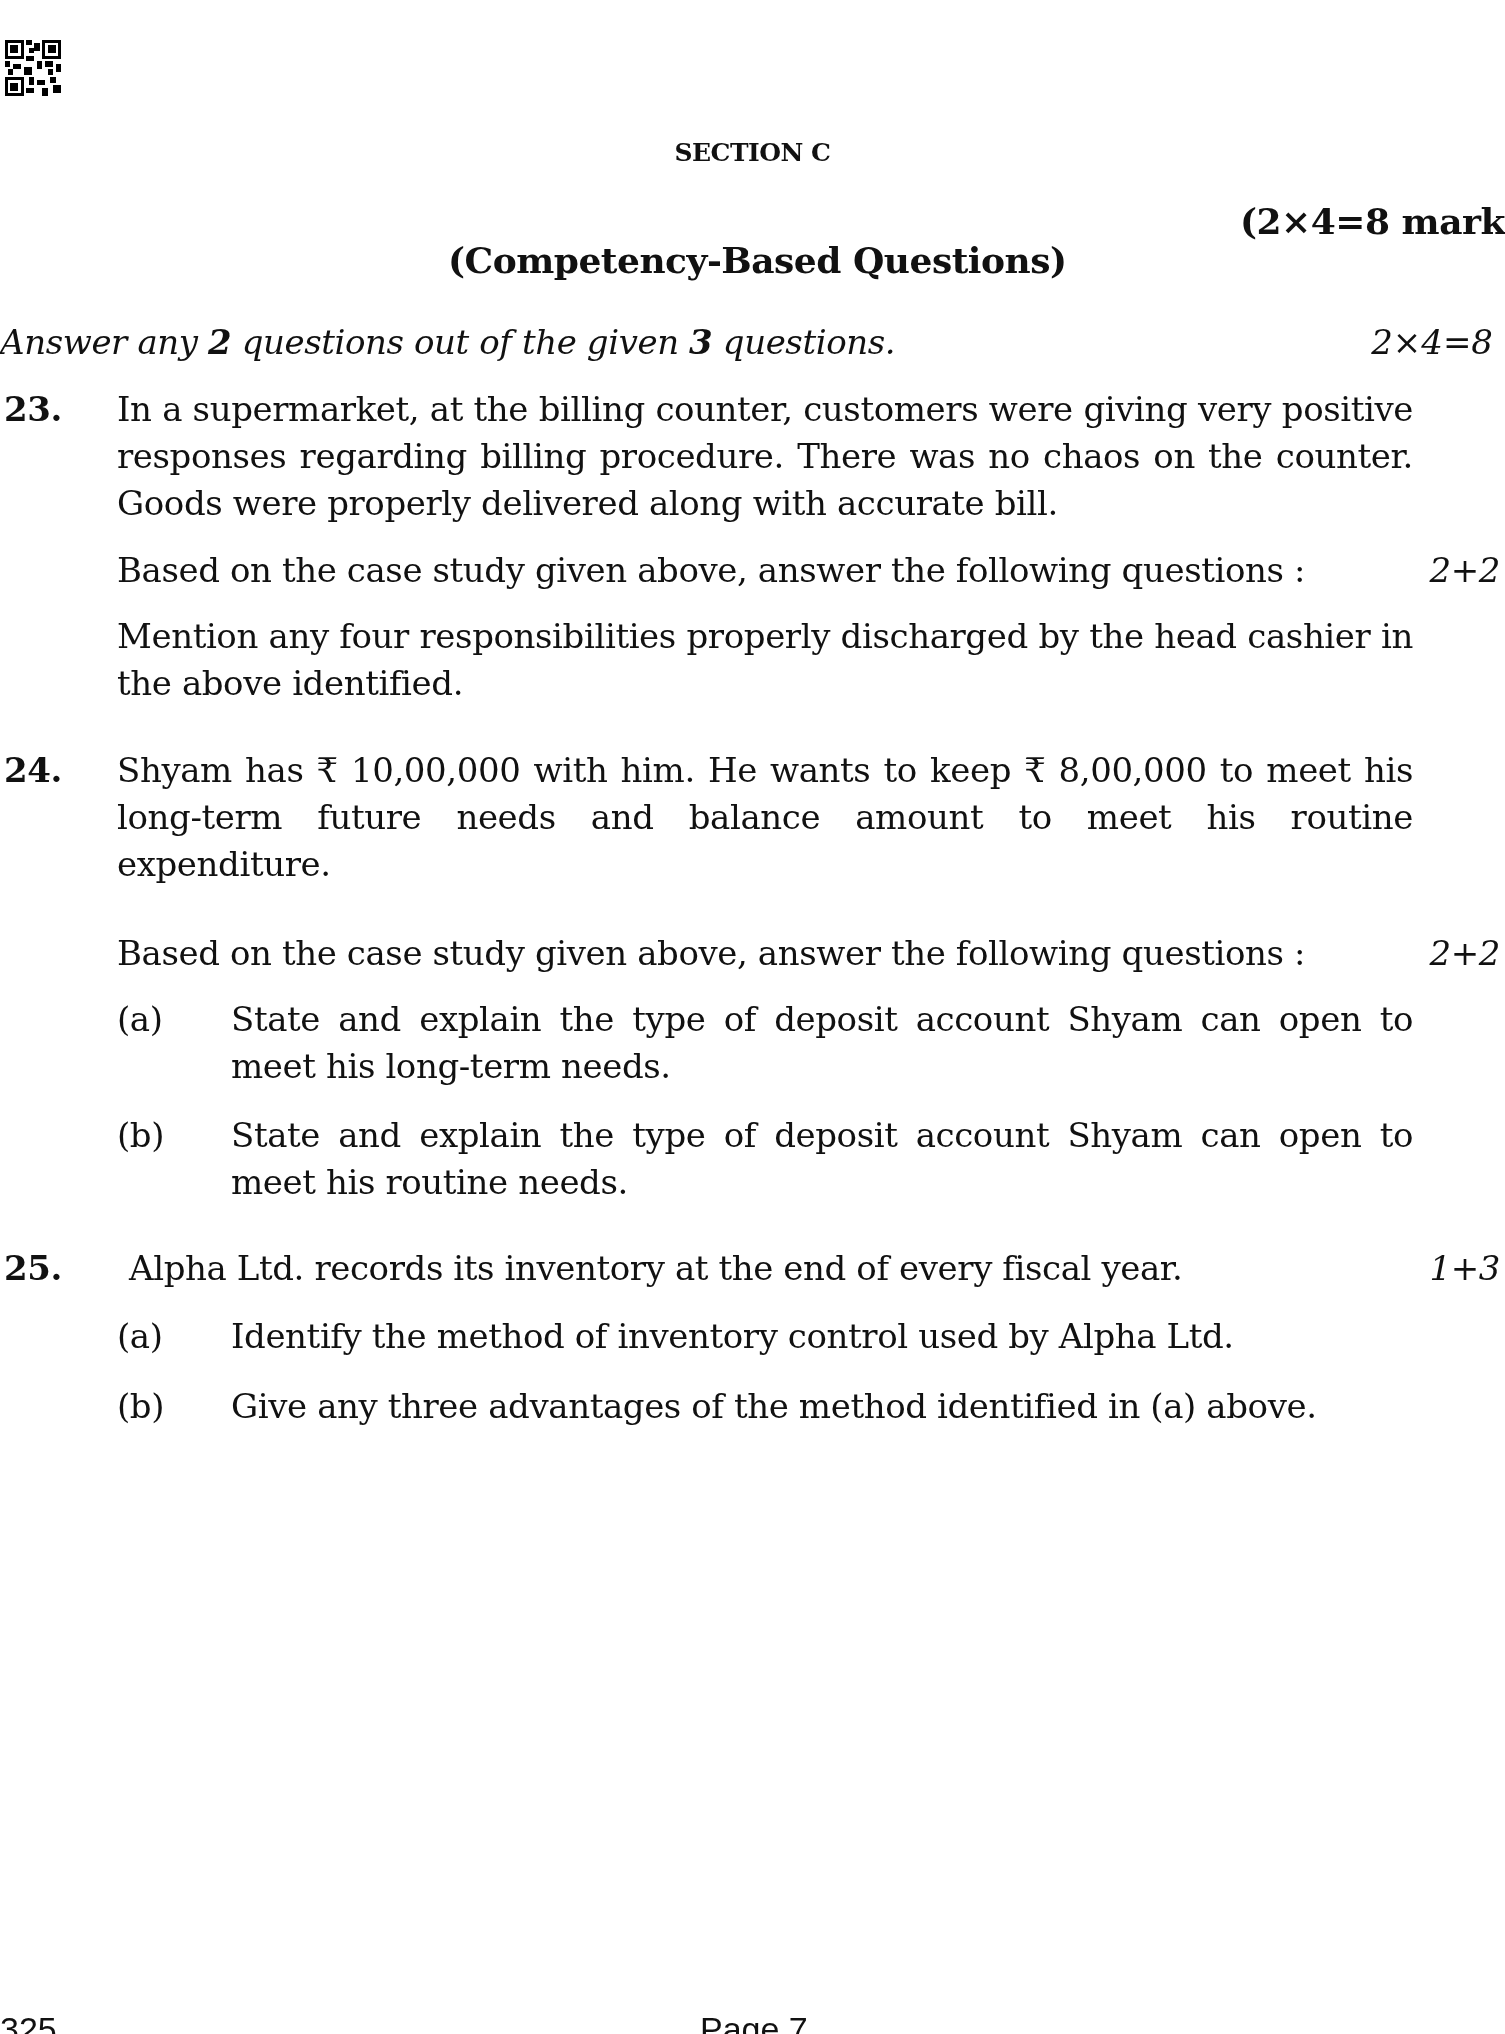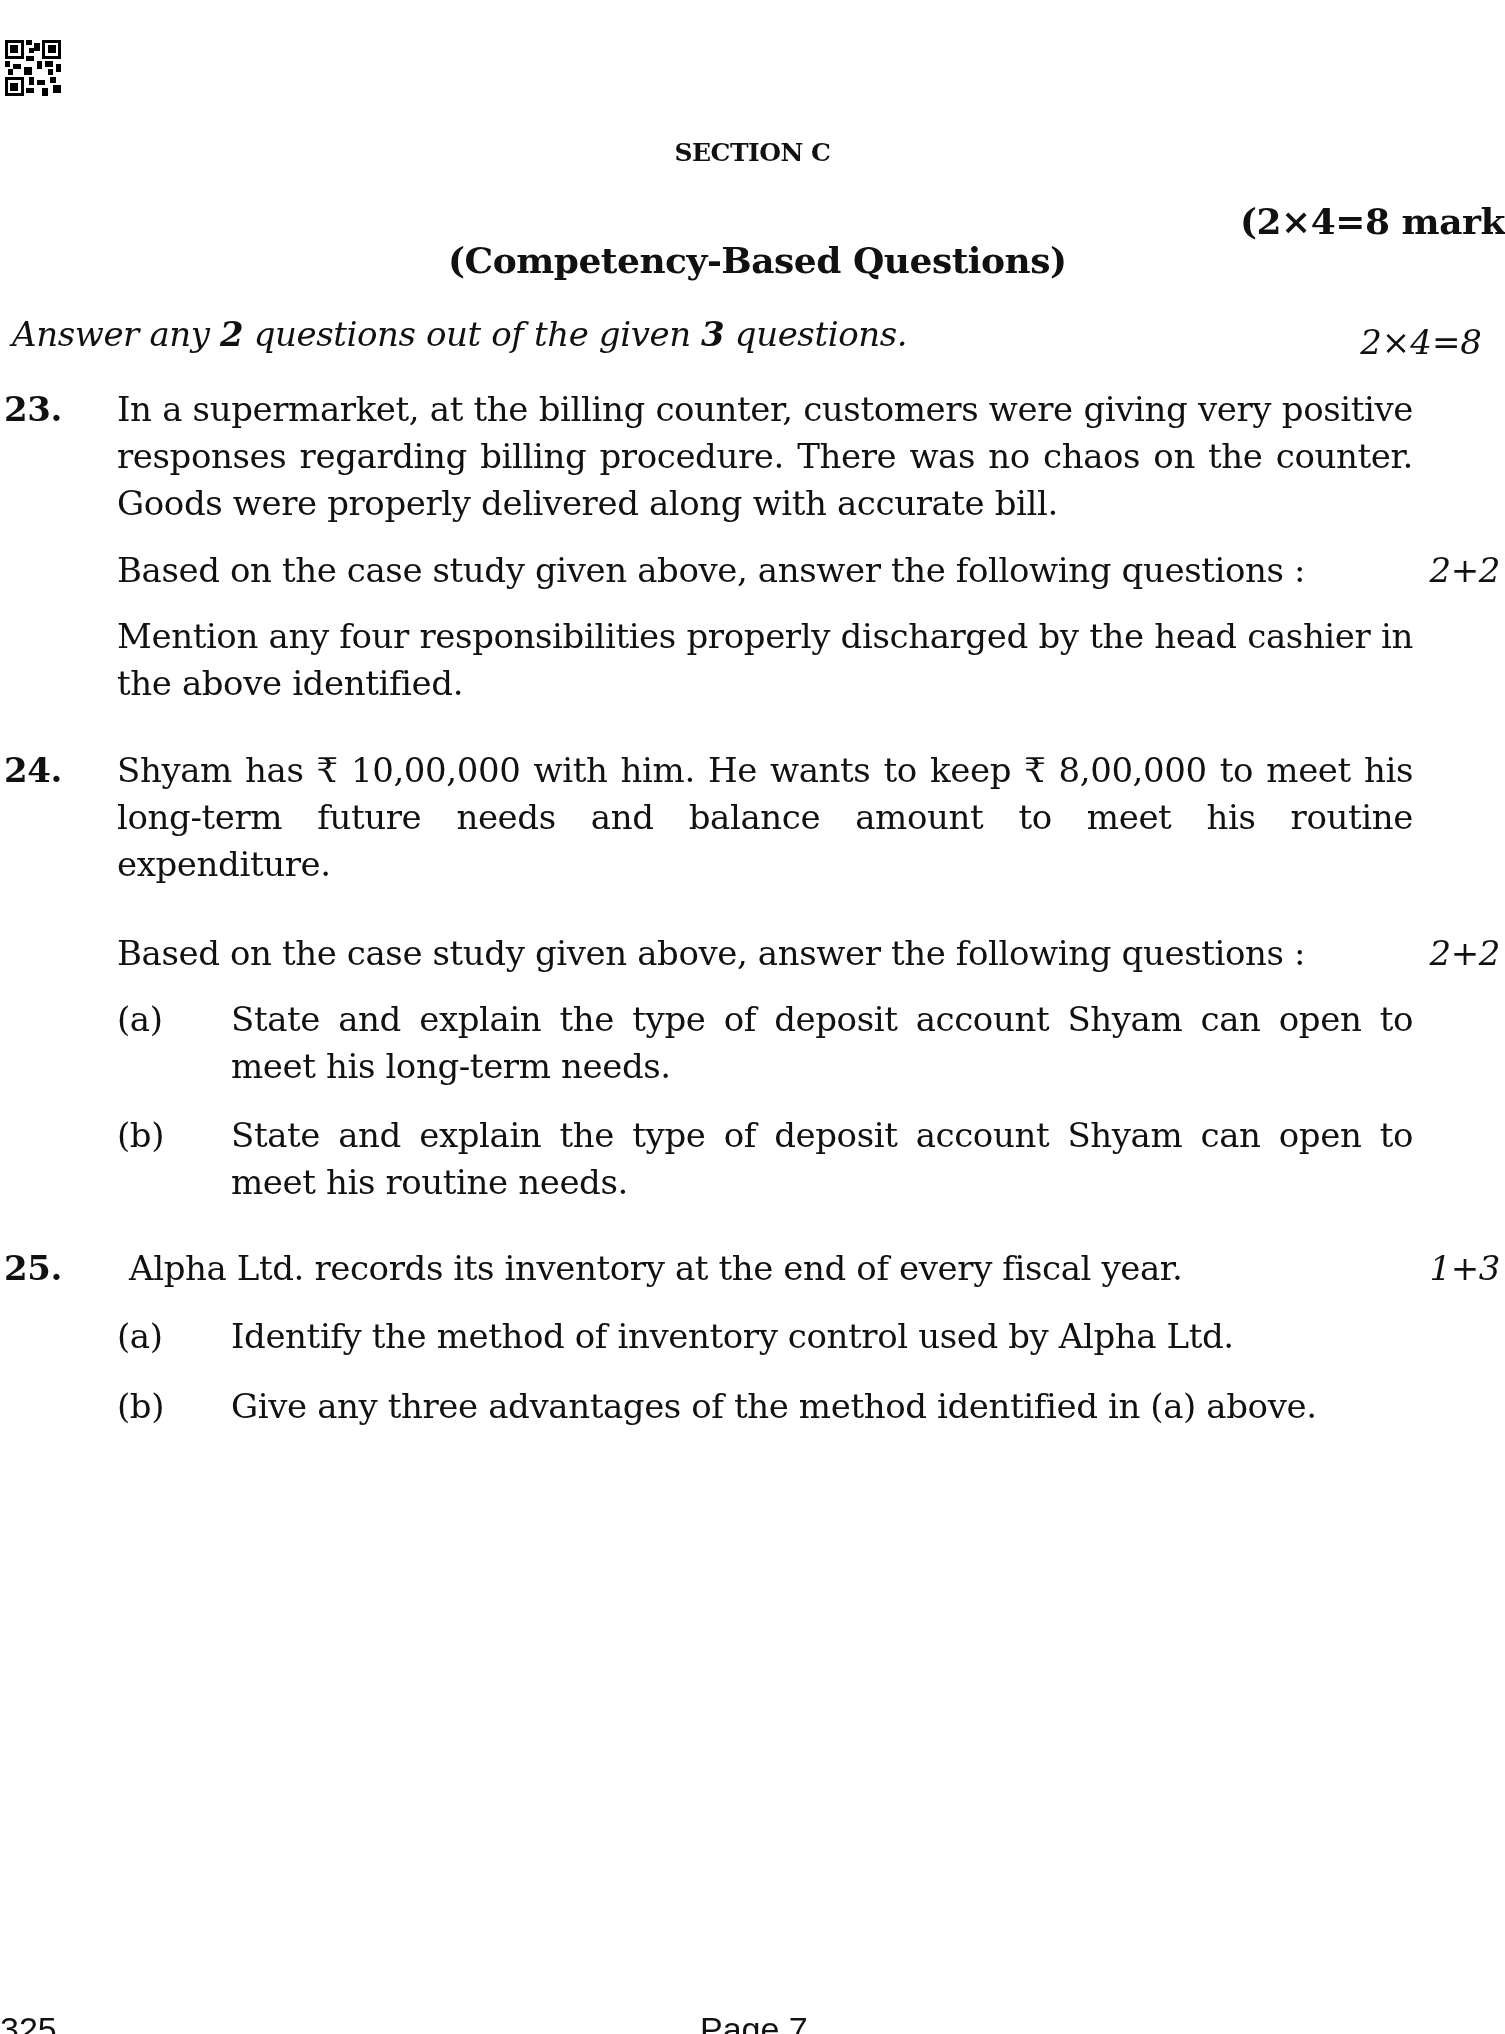--- a/index.html
+++ b/index.html
@@ -13,25 +13,25 @@
     position: absolute; top: 138px; left: 0; width: 1505px; text-align: center;
     font-weight: bold; font-size: 25px; letter-spacing: -0.5px;
   }
   .subtitle {
     position: absolute; top: 200px; left: 448px; font-weight: bold; font-size: 36px; letter-spacing: -0.5px; margin-top: 39px;
   }
   .section-marks {
     position: absolute; top: 200px; left: 1240px; font-weight: bold; font-size: 36px; white-space: nowrap; letter-spacing: -0.5px;
   }
   .instr {
-    position: absolute; top: 314px; left: 0; font-style: italic; font-size: 34px; letter-spacing: -0.4px; padding-left: 12px;
+    position: absolute; top: 322px; left: 0; font-style: italic; font-size: 34px; letter-spacing: -0.4px;
   }
   .instr b { font-style: italic; }
   .instr-marks {
-    position: absolute; top: 322px; right: 23px; font-style: italic; font-size: 34px; text-align: right;
+    position: absolute; top: 322px; right: 12px; font-style: italic; font-size: 34px; text-align: right;
   }
   .q {
     position: absolute; left: 0; width: 1505px; font-size: 34px; line-height: 47px; letter-spacing: -0.4px;
   }
   .qnum { position: absolute; left: 4px; font-weight: bold; }
   .para { position: absolute; left: 117px; width: 1296px; text-align: justify; }
   .sub { position: absolute; left: 117px; width: 1296px; }
   .sub .lbl { position: absolute; left: 0; }
   .sub .txt { position: absolute; left: 114px; width: 1182px; text-align: justify; }
   .mk { position: absolute; right: 5px; font-style: italic; }

